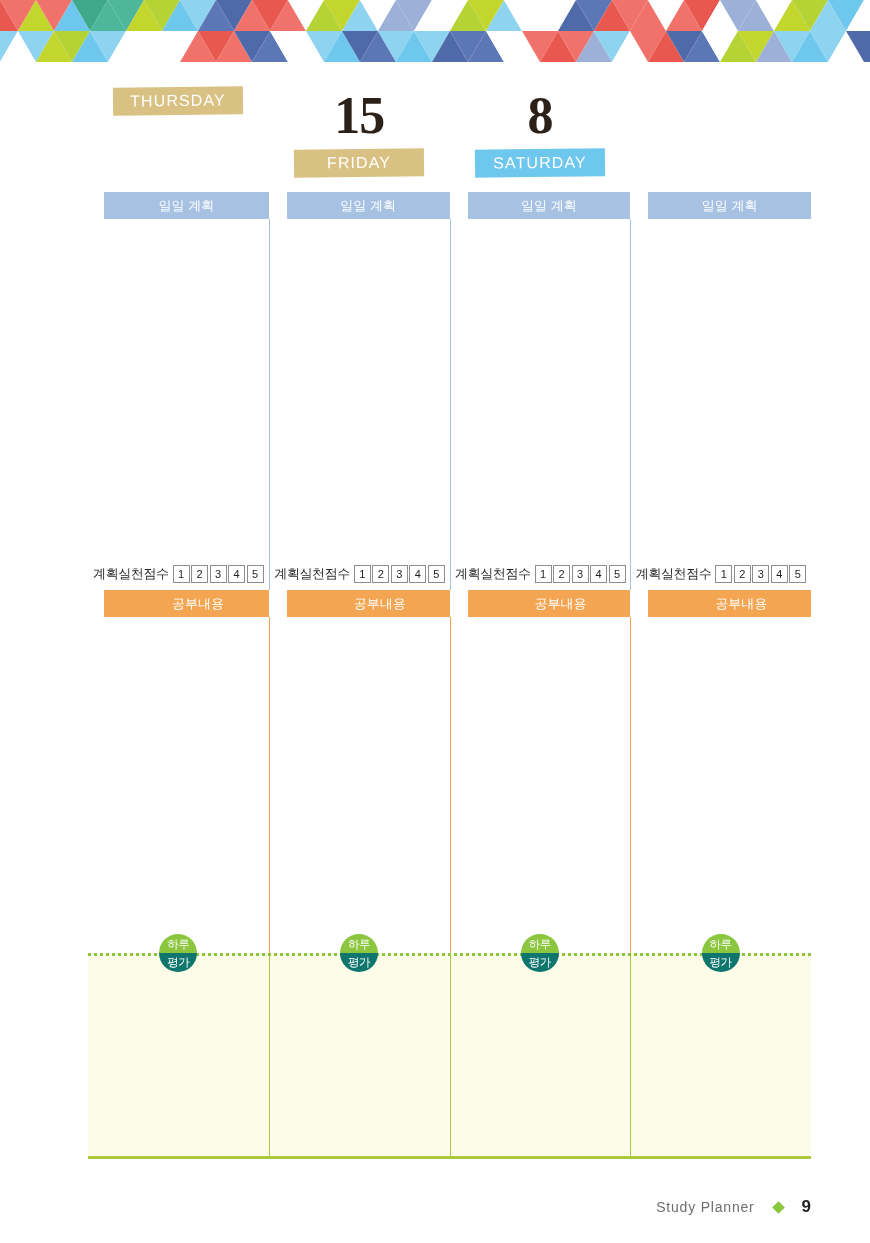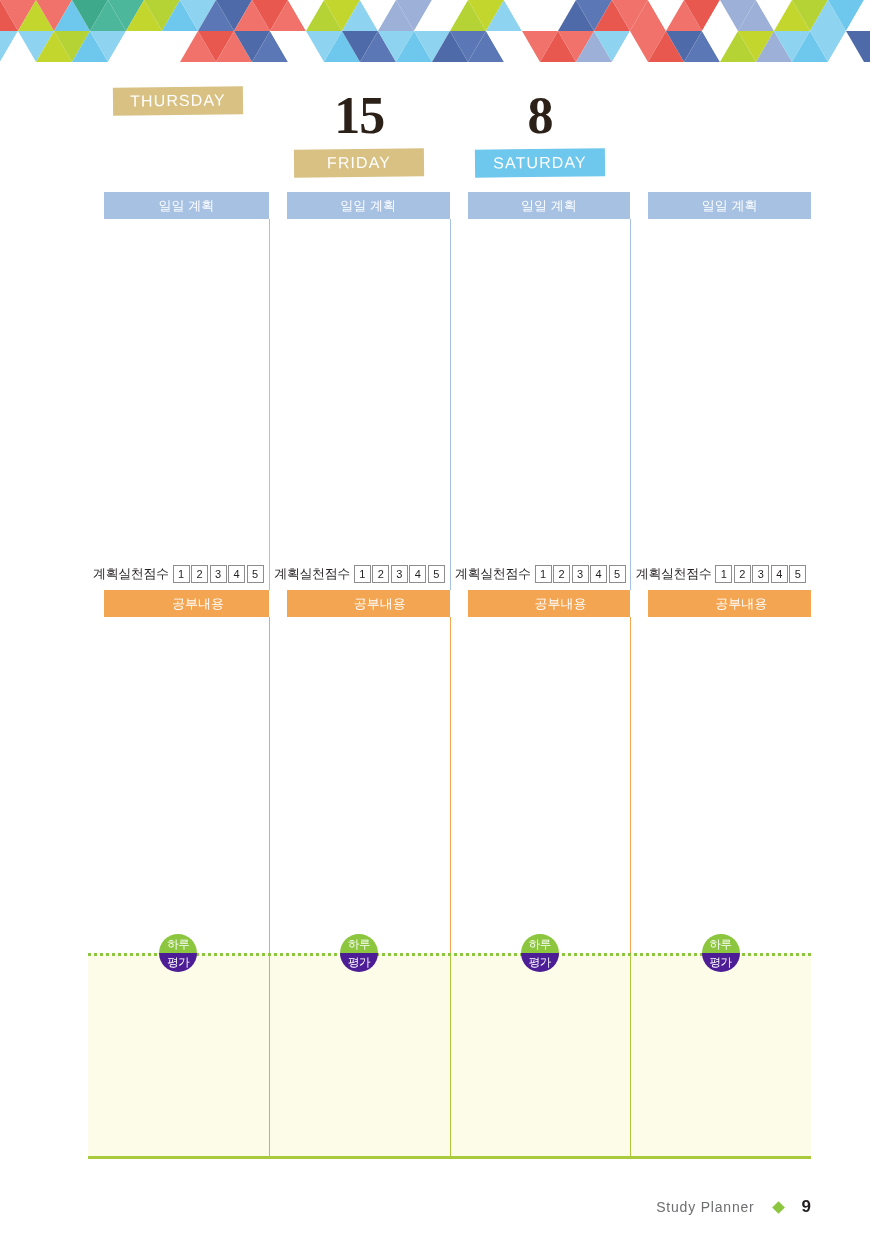--- a/index.html
+++ b/index.html
@@ -194,21 +194,21 @@
   }
   .badge-top, .badge-bot {
     height: 19px;
     line-height: 19px;
     text-align: center;
     font-size: 11.5px;
     color: #ffffff;
     letter-spacing: -0.3px;
   }
   .badge-top { background: #8cc63f; padding-top: 1px; height: 18px; line-height: 18px;}
-  .badge-bot { background: #4c1d95; }
+  .badge-bot { background: #0f766e; }
 
   
   #footer {
     position: absolute;
     right: 59px;
     top: 1197px;
     display: flex;
     align-items: center;
     gap: 19px;
   }

